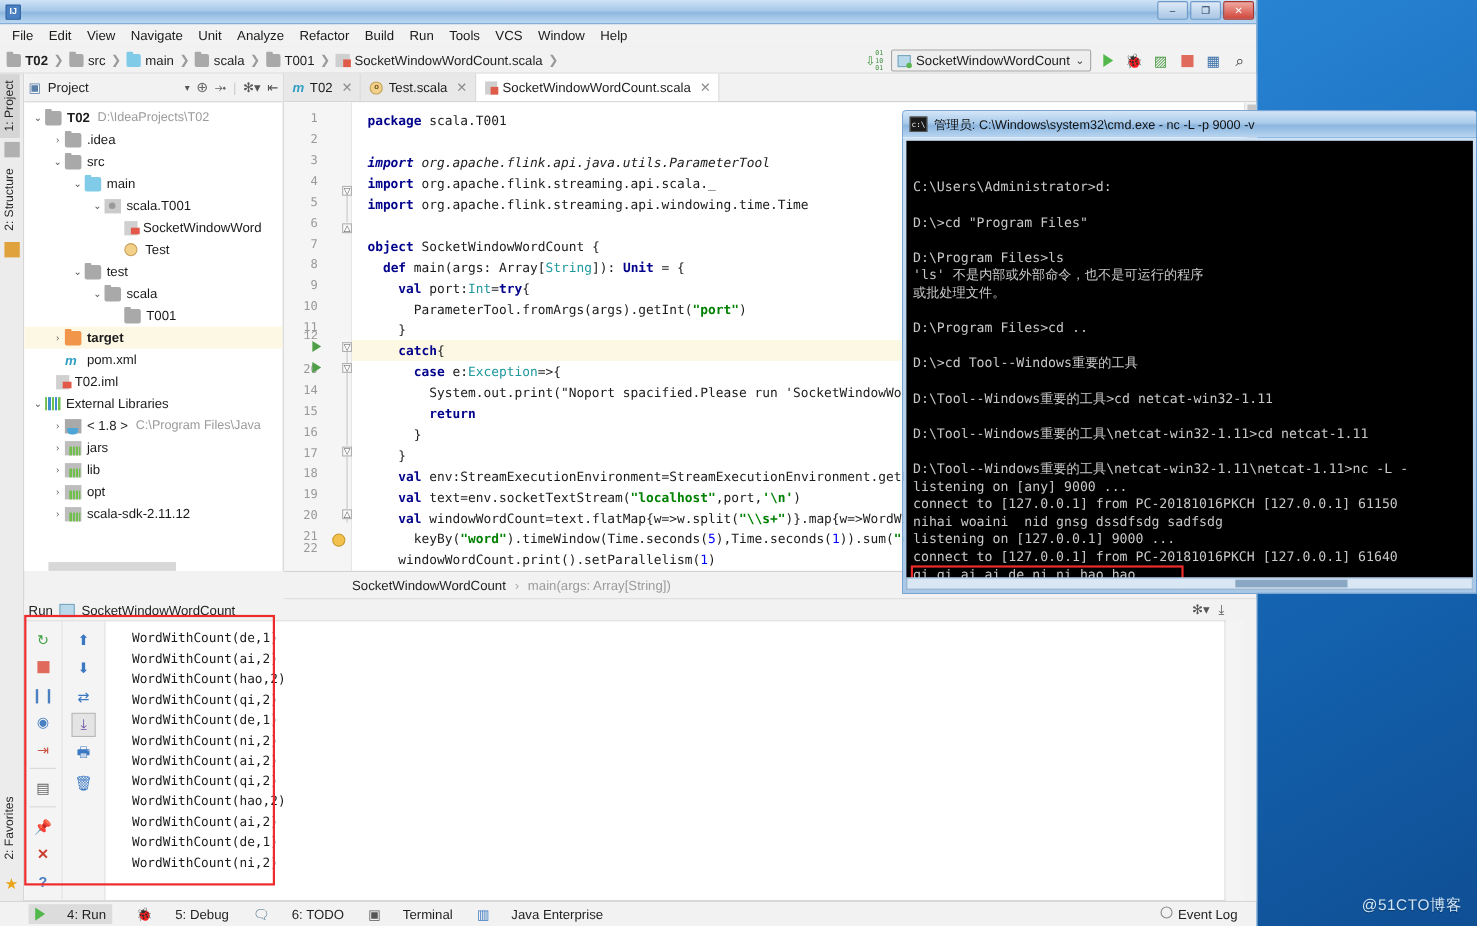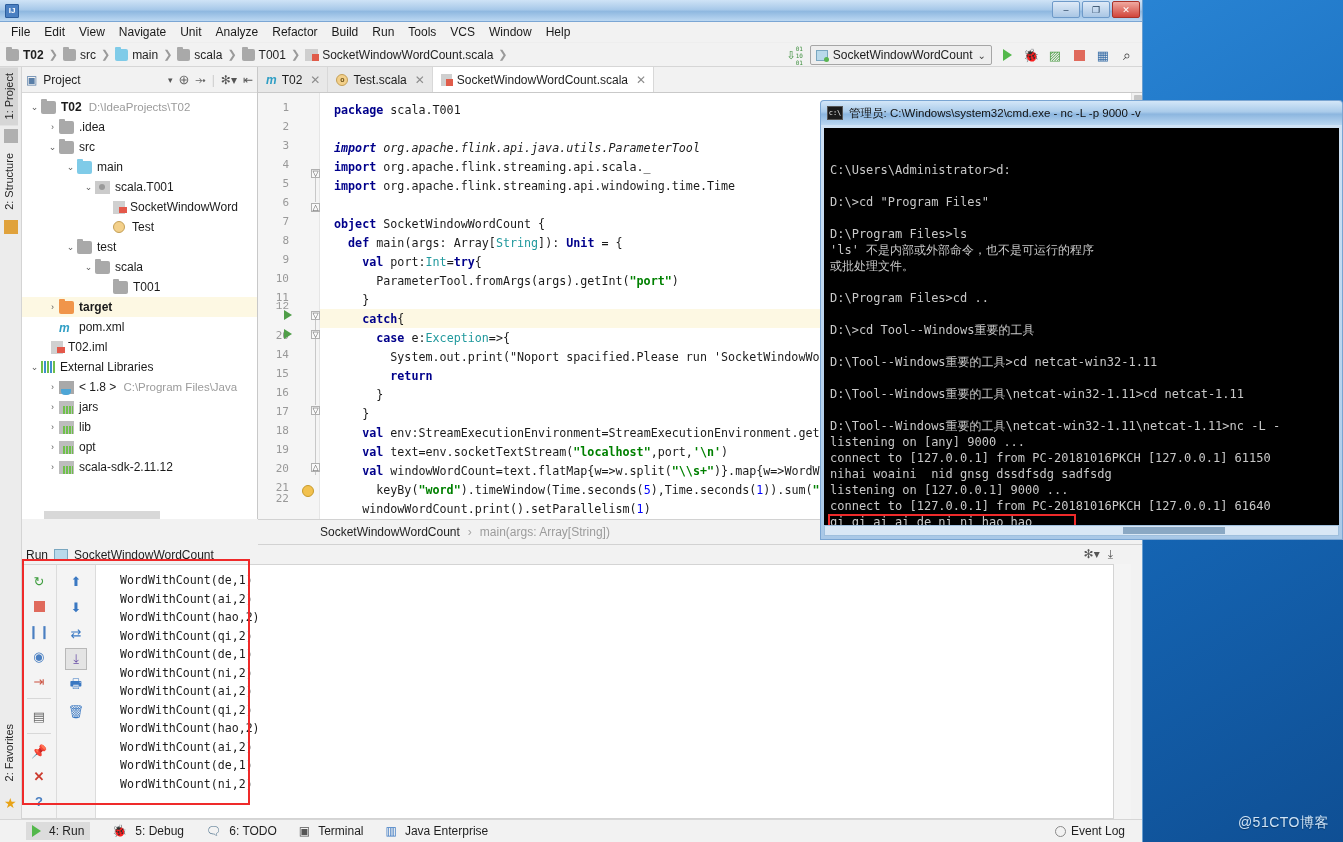--- a/index.html
+++ b/index.html
@@ -248,23 +248,23 @@
   }
   .redbox{
     position:absolute; border:2px solid #ef2a2a; pointer-events:none;
   }
   
   .statusbar{
     position:absolute; left:0; bottom:0; width:1143px; height:23px;
     background:#f2f2f2; border-top:1px solid #d6d6d6;
     display:flex; align-items:center; padding-left:26px; gap:22px; font-size:12px; color:#1f1f1f;
   }
-  .sbitem{ display:flex; align-items:center; gap:8px; }
+  .sbitem{ display:flex; align-items:center; gap:20px; }
   .sbitem.sel{ background:#dcdcdc; padding:2px 6px; }
-  .evlog{ position:absolute; right:18px; display:flex; align-items:center; gap:5px; }
+  .evlog{ position:absolute; right:18px; display:flex; align-items:flex-start; gap:5px; }
   .circ{ width:11px;height:11px;border-radius:50%;border:1px solid #8a8a8a; }
   
   #cmd{
     position:absolute; left:820px; top:100px; width:523px; height:440px;
   }
   .cmdtitle{
     height:25px;
     background:linear-gradient(180deg,#d3e6f8 0%,#aacbea 45%,#8cb6df 55%,#b9d6f1 100%);
     border:1px solid #7aa5d2; border-bottom:none;
     border-radius:4px 4px 0 0;

